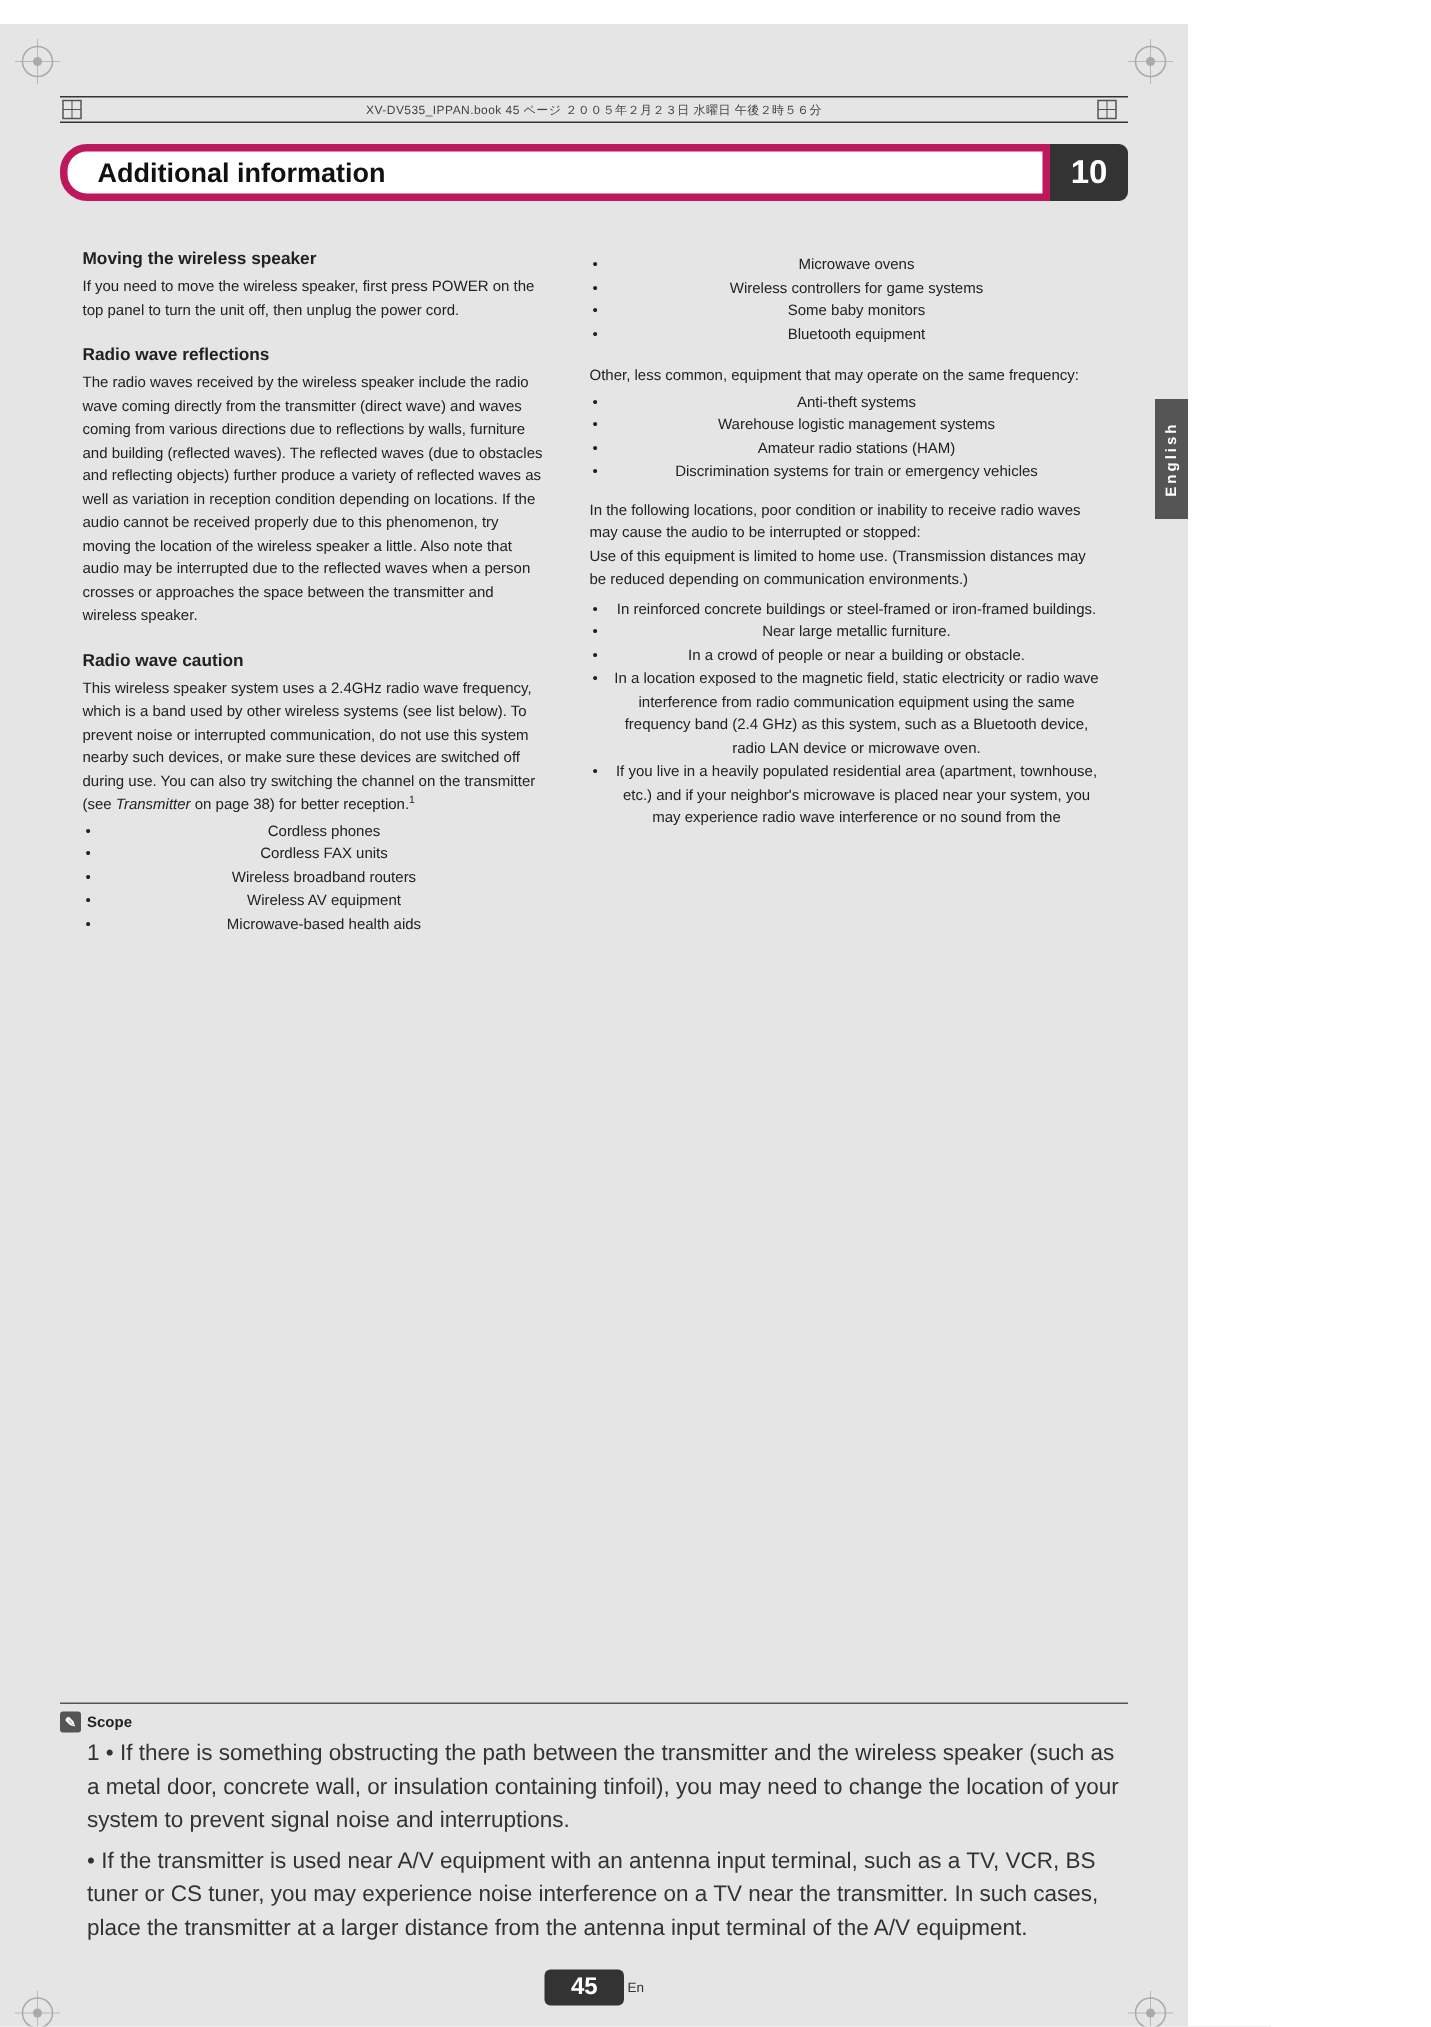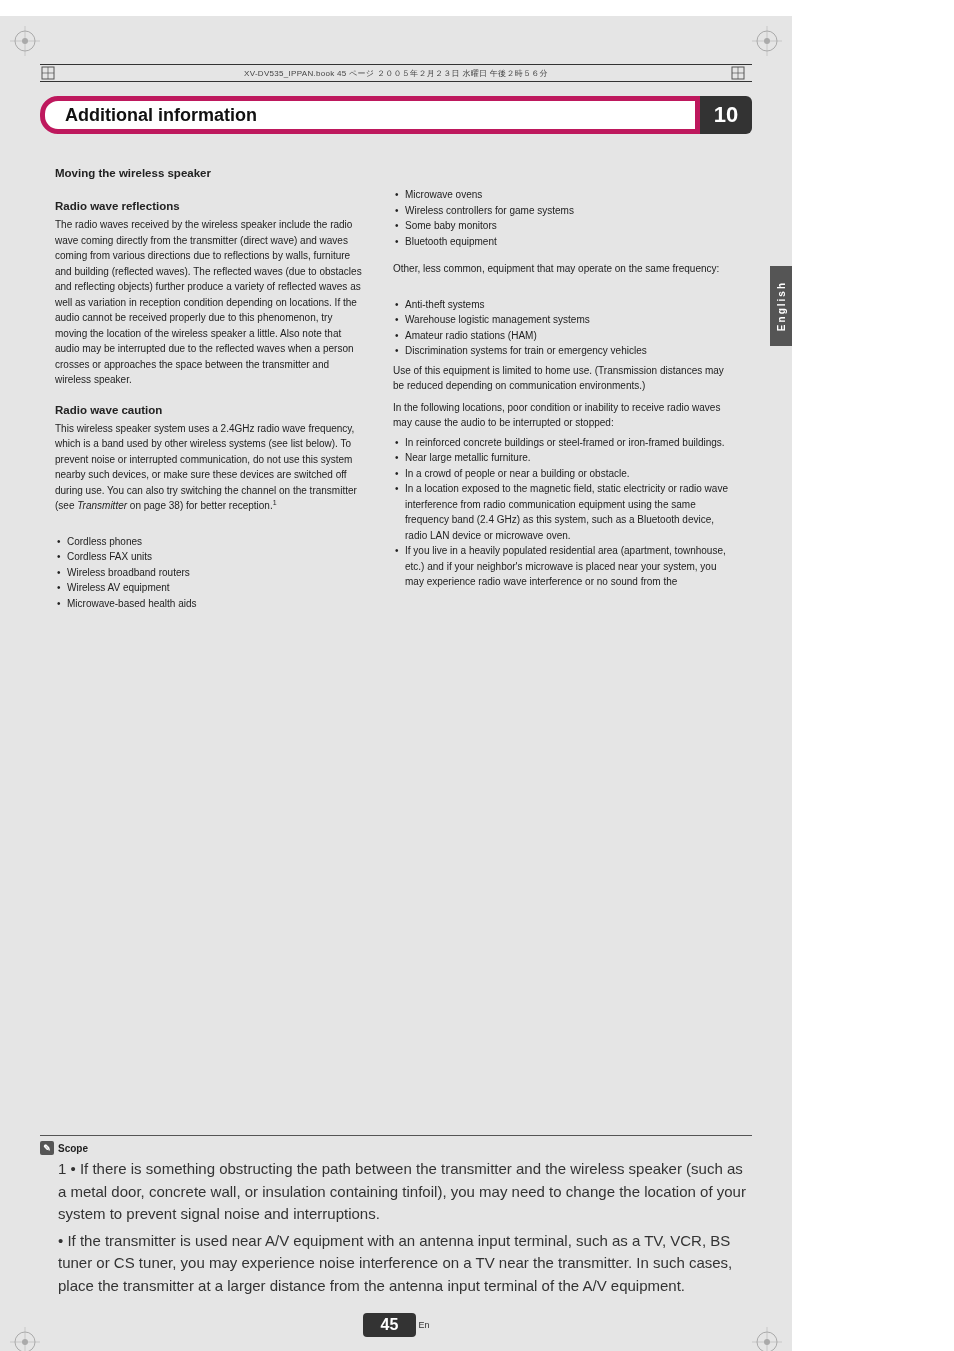--- a/index.html
+++ b/index.html
@@ -144,21 +144,22 @@
 
     .section-body {
       font-size: 10px;
       line-height: 1.55;
       color: #222;
     }
 
     .bullet-list {
       list-style: none;
       padding: 0;
-      margin: 20px 0 4px 0;
+      margin: 2px 0 4px 0;
+      text-align: center;
     }
     .bullet-list li {
       font-size: 10px;
       line-height: 1.55;
       padding-left: 12px;
       position: relative;
       color: #222;
     }
     .bullet-list li::before {
       content: "•";
@@ -311,20 +312,21 @@
 
   <div class="lang-tab">
     <span class="lang-tab-text">English</span>
   </div>
 
   <div class="content-area">
 
     <div class="col-left">
 
       <div class="section-title">Moving the wireless speaker</div>
+      <div class="section-body">If you need to move the wireless speaker, first press POWER on the top panel to turn the unit off, then unplug the power cord.</div>
 
       <div class="section-title">Radio wave reflections</div>
       <div class="section-body">The radio waves received by the wireless speaker include the radio wave coming directly from the transmitter (direct wave) and waves coming from various directions due to reflections by walls, furniture and building (reflected waves). The reflected waves (due to obstacles and reflecting objects) further produce a variety of reflected waves as well as variation in reception condition depending on locations. If the audio cannot be received properly due to this phenomenon, try moving the location of the wireless speaker a little. Also note that audio may be interrupted due to the reflected waves when a person crosses or approaches the space between the transmitter and wireless speaker.</div>
 
       <div class="section-title">Radio wave caution</div>
       <div class="section-body">
         <span>This wireless speaker system uses a 2.4GHz radio wave frequency, which is a band used by other wireless systems (see list below). To prevent noise or interrupted communication, do not use this system nearby such devices, or make sure these devices are switched off during use. You can also try switching the channel on the transmitter (see </span><em>Transmitter</em><span> on page 38) for better reception.</span><sup class="superscript">1</sup>
       </div>
       <ul class="bullet-list">
         <li>Cordless phones</li>
@@ -347,22 +349,22 @@
       </div>
 
       <div class="section-body" style="margin-top:8px;">Other, less common, equipment that may operate on the same frequency:</div>
       <ul class="bullet-list">
         <li>Anti-theft systems</li>
         <li>Warehouse logistic management systems</li>
         <li>Amateur radio stations (HAM)</li>
         <li>Discrimination systems for train or emergency vehicles</li>
       </ul>
 
+      <div class="section-body" style="margin-top:6px;">In the following locations, poor condition or inability to receive radio waves may cause the audio to be interrupted or stopped:</div>
       <div class="section-body">Use of this equipment is limited to home use. (Transmission distances may be reduced depending on communication environments.)</div>
-      <div class="section-body" style="margin-top:6px;">In the following locations, poor condition or inability to receive radio waves may cause the audio to be interrupted or stopped:</div>
       <ul class="bullet-list" style="margin-top:4px;">
         <li>In reinforced concrete buildings or steel-framed or iron-framed buildings.</li>
         <li>Near large metallic furniture.</li>
         <li>In a crowd of people or near a building or obstacle.</li>
         <li>In a location exposed to the magnetic field, static electricity or radio wave interference from radio communication equipment using the same frequency band (2.4 GHz) as this system, such as a Bluetooth device, radio LAN device or microwave oven.</li>
         <li>If you live in a heavily populated residential area (apartment, townhouse, etc.) and if your neighbor's microwave is placed near your system, you may experience radio wave interference or no sound from the</li>
       </ul>
     </div>
   </div>
 

